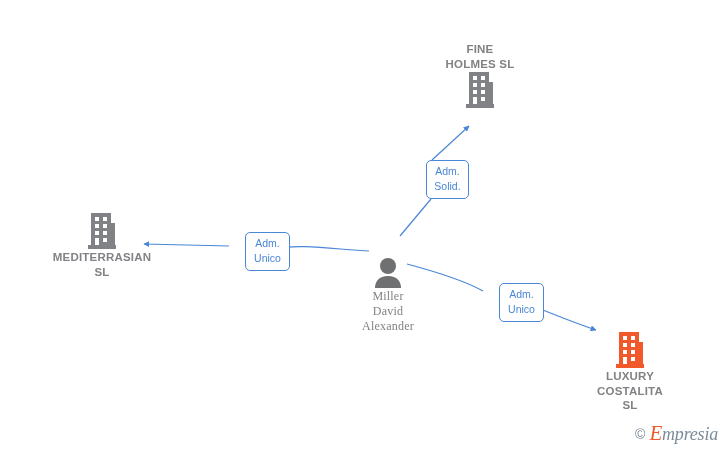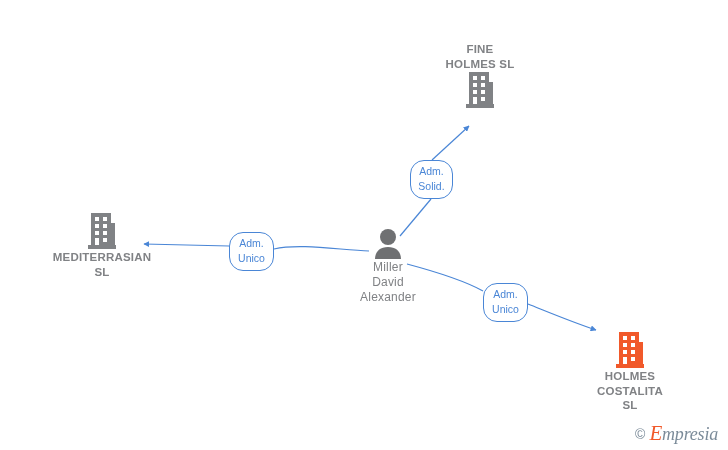--- a/index.html
+++ b/index.html
@@ -54,36 +54,37 @@
     font-weight: normal;
     font-size: 12px;
     line-height: 15px;
   }
 
   
   #node-fine-holmes      { left: 480px; top: 42px;  }
   #node-fine-holmes .node-label { }
   #node-mediterrasian    { left: 102px; top: 212px; }
   #node-luxury-costalita { left: 630px; top: 331px; }
-  #node-miller           { left: 388px; top: 228px; }
+  #node-miller           { left: 388px; top: 257px; font-family: Liberation Serif, serif; }
 
   
   .edge-label {
     position: absolute;
     box-sizing: border-box;
     border: 1px solid #4a86d6;
-    border-radius: 14px;
+    border-radius: 5px;
     background: #ffffff;
     color: #4a86d6;
     font-size: 10.5px;
     line-height: 15px;
     text-align: center;
     padding: 3px 4px 4px 4px;
     white-space: pre-line;
     z-index: 5;
+    margin-left: 16px;
   }
   #label-adm-solid   { left: 410px; top: 160px; width: 43px; height: 39px; }
   #label-adm-unico-1 { left: 229px; top: 232px; width: 45px; height: 39px; }
   #label-adm-unico-2 { left: 483px; top: 283px; width: 45px; height: 39px; }
 
   
   #watermark {
     position: absolute;
     right: 10px;
     bottom: 7px;
@@ -196,21 +197,21 @@
         <rect x="9" y="5" width="4" height="4" fill="#ffffff"></rect>
         <rect x="17" y="5" width="4" height="4" fill="#ffffff"></rect>
         <rect x="9" y="12" width="4" height="4" fill="#ffffff"></rect>
         <rect x="17" y="12" width="4" height="4" fill="#ffffff"></rect>
         <rect x="9" y="19" width="4" height="4" fill="#ffffff"></rect>
         <rect x="17" y="19" width="4" height="4" fill="#ffffff"></rect>
         <rect x="9" y="26" width="4" height="7" fill="#ffffff"></rect>
         <rect x="17" y="26" width="4" height="4" fill="#ffffff"></rect>
       </svg>
     </span>
-    <span class="node-label company">HOLMES
+    <span class="node-label company">LUXURY
 COSTALITA
 SL</span>
   </div>
 
   <div class="node" id="node-miller">
     <span class="node-icon">
       <svg width="34" height="32" viewBox="0 0 34 32" aria-hidden="true">
         <circle cx="17" cy="9" r="8" fill="#6f7072"></circle>
         <path d="M 17 19 C 26 19 30 24.5 30 31 L 4 31 C 4 24.5 8 19 17 19 Z" fill="#6f7072"></path>
       </svg>

